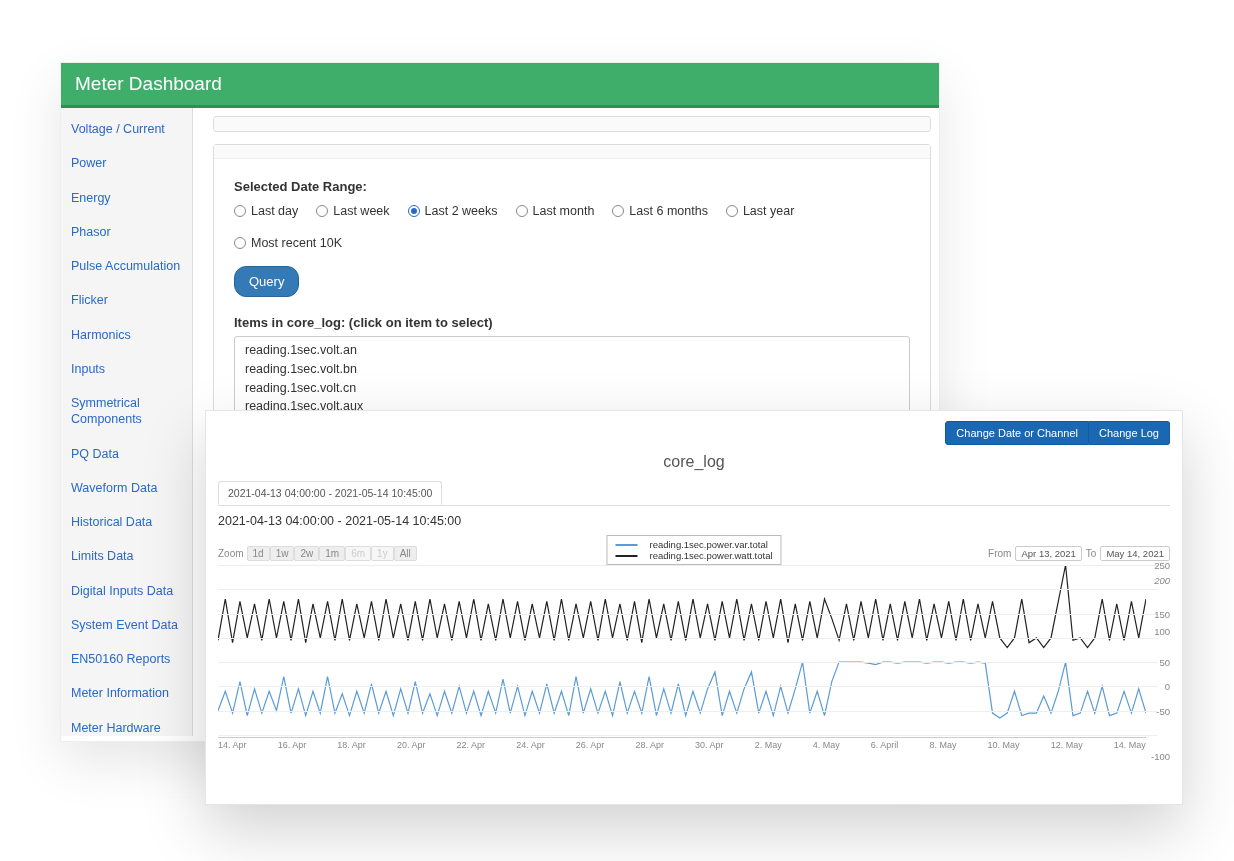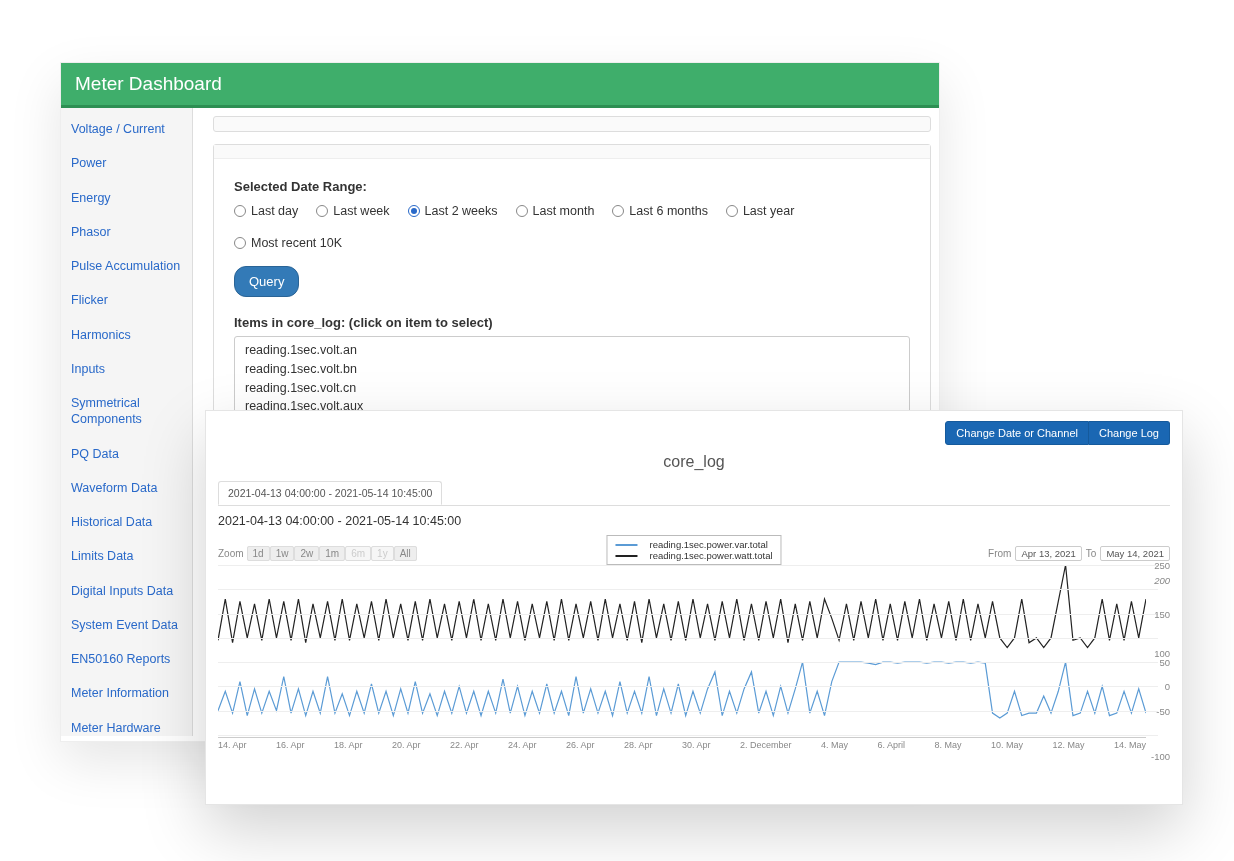--- a/index.html
+++ b/index.html
@@ -219,38 +219,38 @@
     <div class="xaxis" id="xaxis">
         <div class="xtick">14. Apr</div>
         <div class="xtick">16. Apr</div>
         <div class="xtick">18. Apr</div>
         <div class="xtick">20. Apr</div>
         <div class="xtick">22. Apr</div>
         <div class="xtick">24. Apr</div>
         <div class="xtick">26. Apr</div>
         <div class="xtick">28. Apr</div>
         <div class="xtick">30. Apr</div>
-        <div class="xtick">2. December</div>
+        <div class="xtick">2. May</div>
         <div class="xtick">4. May</div>
         <div class="xtick">6. April</div>
         <div class="xtick">8. May</div>
         <div class="xtick">10. May</div>
         <div class="xtick">12. May</div>
         <div class="xtick">14. May</div>
       </div>
   <div class="ygrid" style="top: 170px;"></div>
       <div class="ylabel" style="top: 178px; margin-top: 13px;">-100</div>
       <div class="ygrid" style="top: 145.714px;"></div>
       <div class="ylabel" style="top: 145.714px;">-50</div>
       <div class="ygrid" style="top: 121.429px;"></div>
       <div class="ylabel" style="top: 121.429px;">0</div>
       <div class="ygrid" style="top: 97.1429px;"></div>
       <div class="ylabel" style="top: 97.1429px;">50</div>
       <div class="ygrid" style="top: 72.8571px;"></div>
-      <div class="ylabel" style="top: 88px; margin-left: 10px;">100</div>
+      <div class="ylabel" style="top: 66px; margin-left: 10px;">100</div>
       <div class="ygrid" style="top: 48.5714px;"></div>
       <div class="ylabel" style="top: 48.5714px;">150</div>
       <div class="ygrid" style="top: 24.2857px;"></div>
       <div class="ylabel" style="top: 15px; font-style: italic;">200</div>
       <div class="ygrid" style="top: 0px;"></div>
       <div class="ylabel" style="top: 0px;">250</div>
     </div>
 </div>
 
 </body></html>

